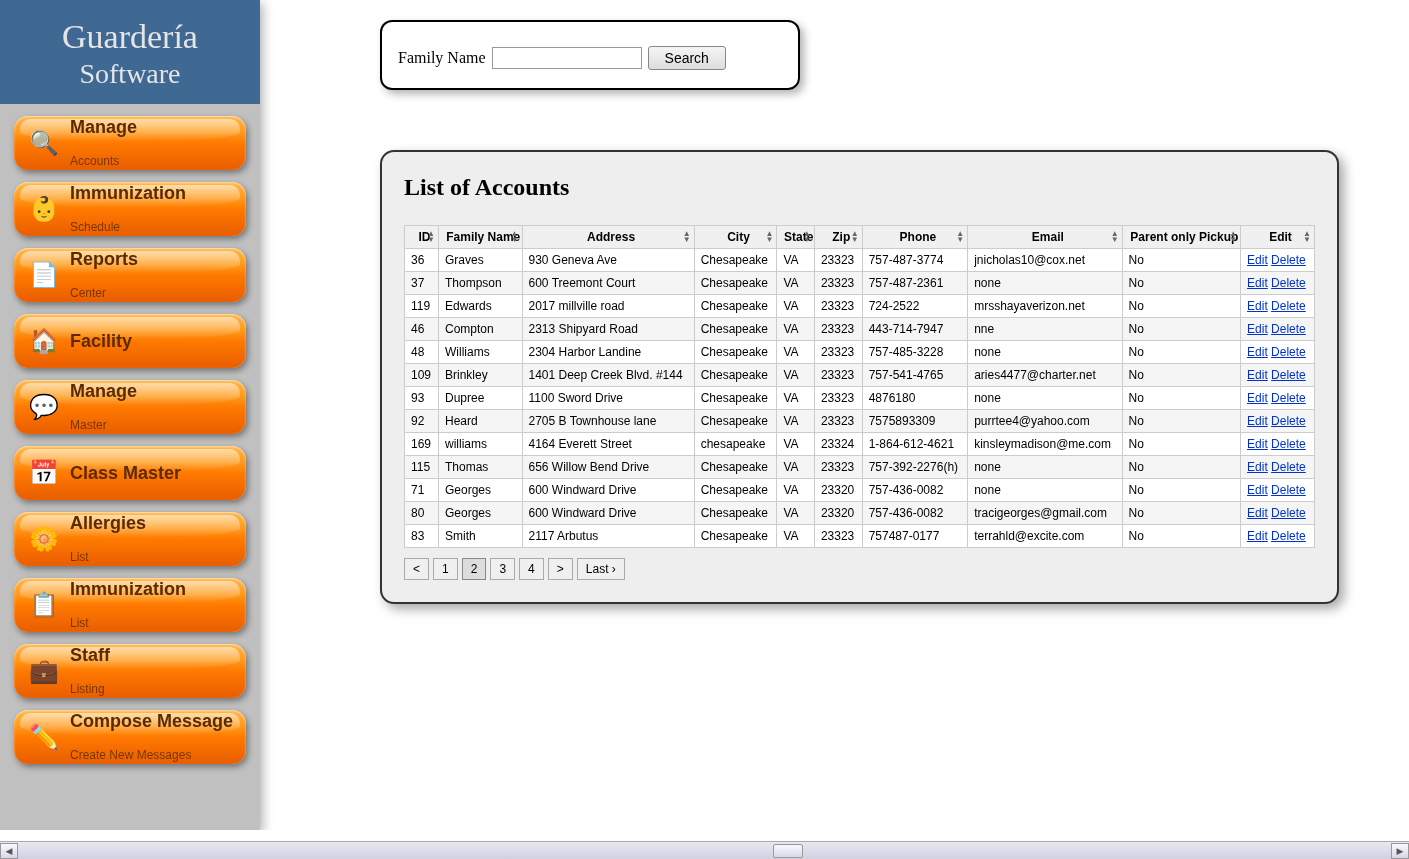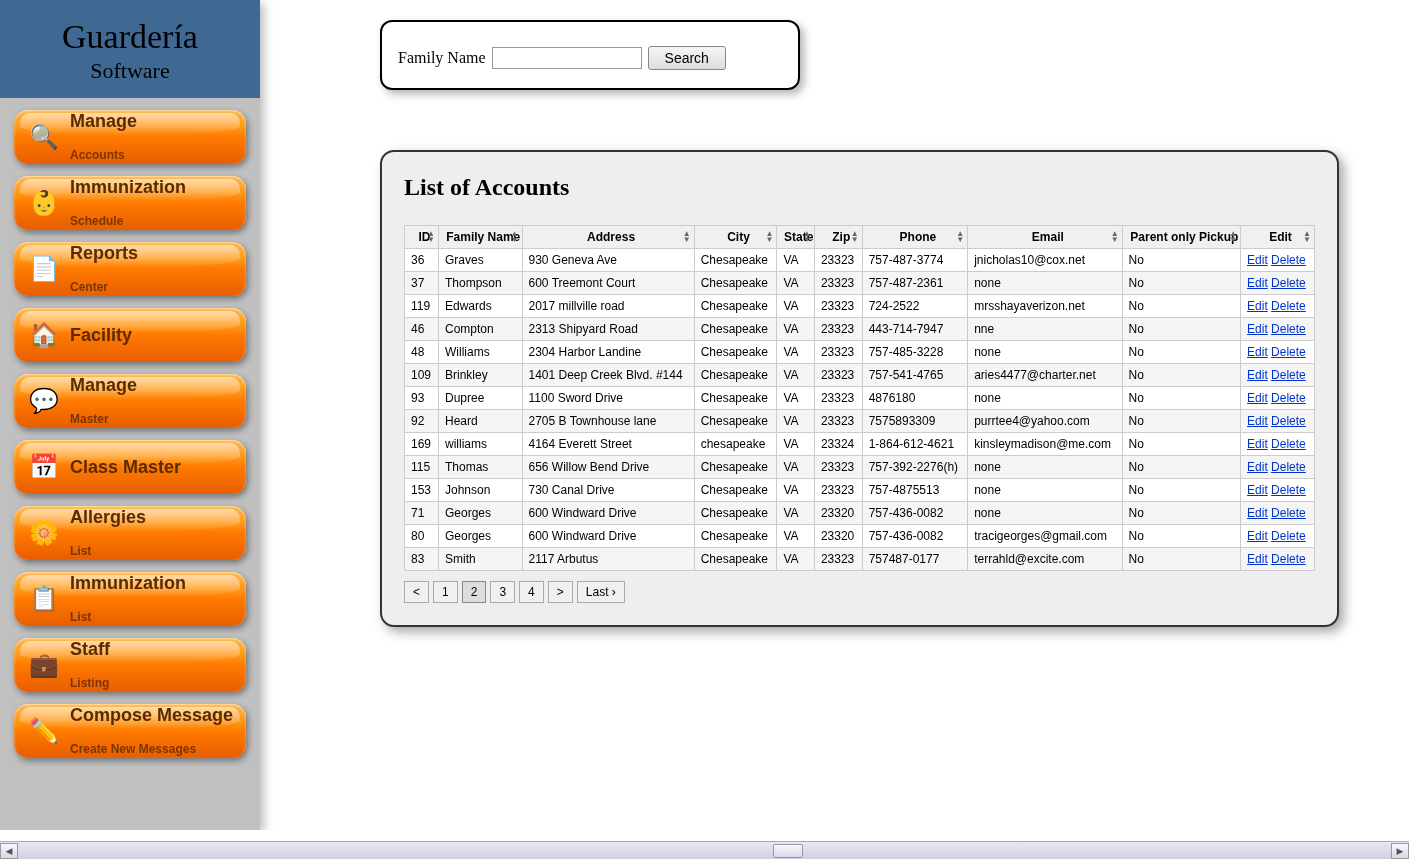--- a/index.html
+++ b/index.html
@@ -7,27 +7,27 @@
     .container { display: flex; }
     .sidebar {
       width: 260px;
       background: #c0c0c0;
       padding: 0;
       min-height: 830px;
       box-shadow: 3px 3px 10px rgba(0,0,0,0.3);
     }
     .logo-box {
       background: #3f6892;
-      color: #000000;
+      color: #e5e5e5;
       text-align: center;
       padding: 18px 10px 14px;
       margin: 0;
     }
     .logo-title { font-family: 'Times New Roman', serif; font-size: 34px; font-weight: normal; }
-    .logo-sub { font-family: 'Times New Roman', serif; font-size: 22px; margin-top: 2px; }
+    .logo-sub { font-family: 'Times New Roman', serif; font-size: 28px; margin-top: 2px; }
     .nav-item {
       margin: 12px 14px;
       height: 54px;
       background: linear-gradient(to bottom, #ffb84d 0%, #ff9a1a 30%, #ff7a00 50%, #e85d00 100%);
       border-radius: 14px;
       display: flex;
       align-items: center;
       padding: 6px 12px;
       box-shadow: 2px 3px 6px rgba(0,0,0,0.4), inset 0 1px 2px rgba(255,255,255,0.6);
       cursor: pointer;
@@ -38,21 +38,21 @@
       content: '';
       position: absolute;
       top: 3px; left: 6px; right: 6px; height: 22px;
       background: linear-gradient(to bottom, rgba(255,255,255,0.55), rgba(255,255,255,0));
       border-radius: 10px 10px 40% 40%;
       pointer-events: none;
     }
     .nav-icon { width: 36px; height: 36px; margin-right: 8px; display: flex; align-items: center; justify-content: center; font-size: 24px; position: relative; z-index: 1; }
     .nav-text { flex: 1; text-align: left; position: relative; z-index: 1; }
     .nav-title { font-size: 18px; font-weight: bold; color: #5a2a00; line-height: 1; }
-    .nav-sub { font-size: 12px; color: #7a3600; margin-top: 18px; font-weight: bold; }
+    .nav-sub { font-size: 12px; color: #7a3600; margin-top: 18px; }
     .main { flex: 1; padding: 20px 30px 0 120px; position: relative; }
     .search-box {
       width: 420px;
       border: 2px solid #000;
       border-radius: 12px;
       padding: 24px 16px 18px;
       margin-bottom: 60px;
       box-shadow: 4px 4px 8px rgba(0,0,0,0.3);
       display: flex;
       align-items: center;
@@ -304,32 +304,20 @@
               <td><span class="link">Edit</span> <span class="link">Delete</span></td>
             </tr>
             <tr>
               <td>115</td>
               <td>Thomas</td>
               <td>656 Willow Bend Drive</td>
               <td>Chesapeake</td>
               <td>VA</td>
               <td>23323</td>
               <td>757-392-2276(h)</td>
-              <td>none</td>
-              <td>No</td>
-              <td><span class="link">Edit</span> <span class="link">Delete</span></td>
-            </tr>
-            <tr>
-              <td>153</td>
-              <td>Johnson</td>
-              <td>730 Canal Drive</td>
-              <td>Chesapeake</td>
-              <td>VA</td>
-              <td>23323</td>
-              <td>757-4875513</td>
               <td>none</td>
               <td>No</td>
               <td><span class="link">Edit</span> <span class="link">Delete</span></td>
             </tr>
             <tr>
               <td>71</td>
               <td>Georges</td>
               <td>600 Windward Drive</td>
               <td>Chesapeake</td>
               <td>VA</td>

